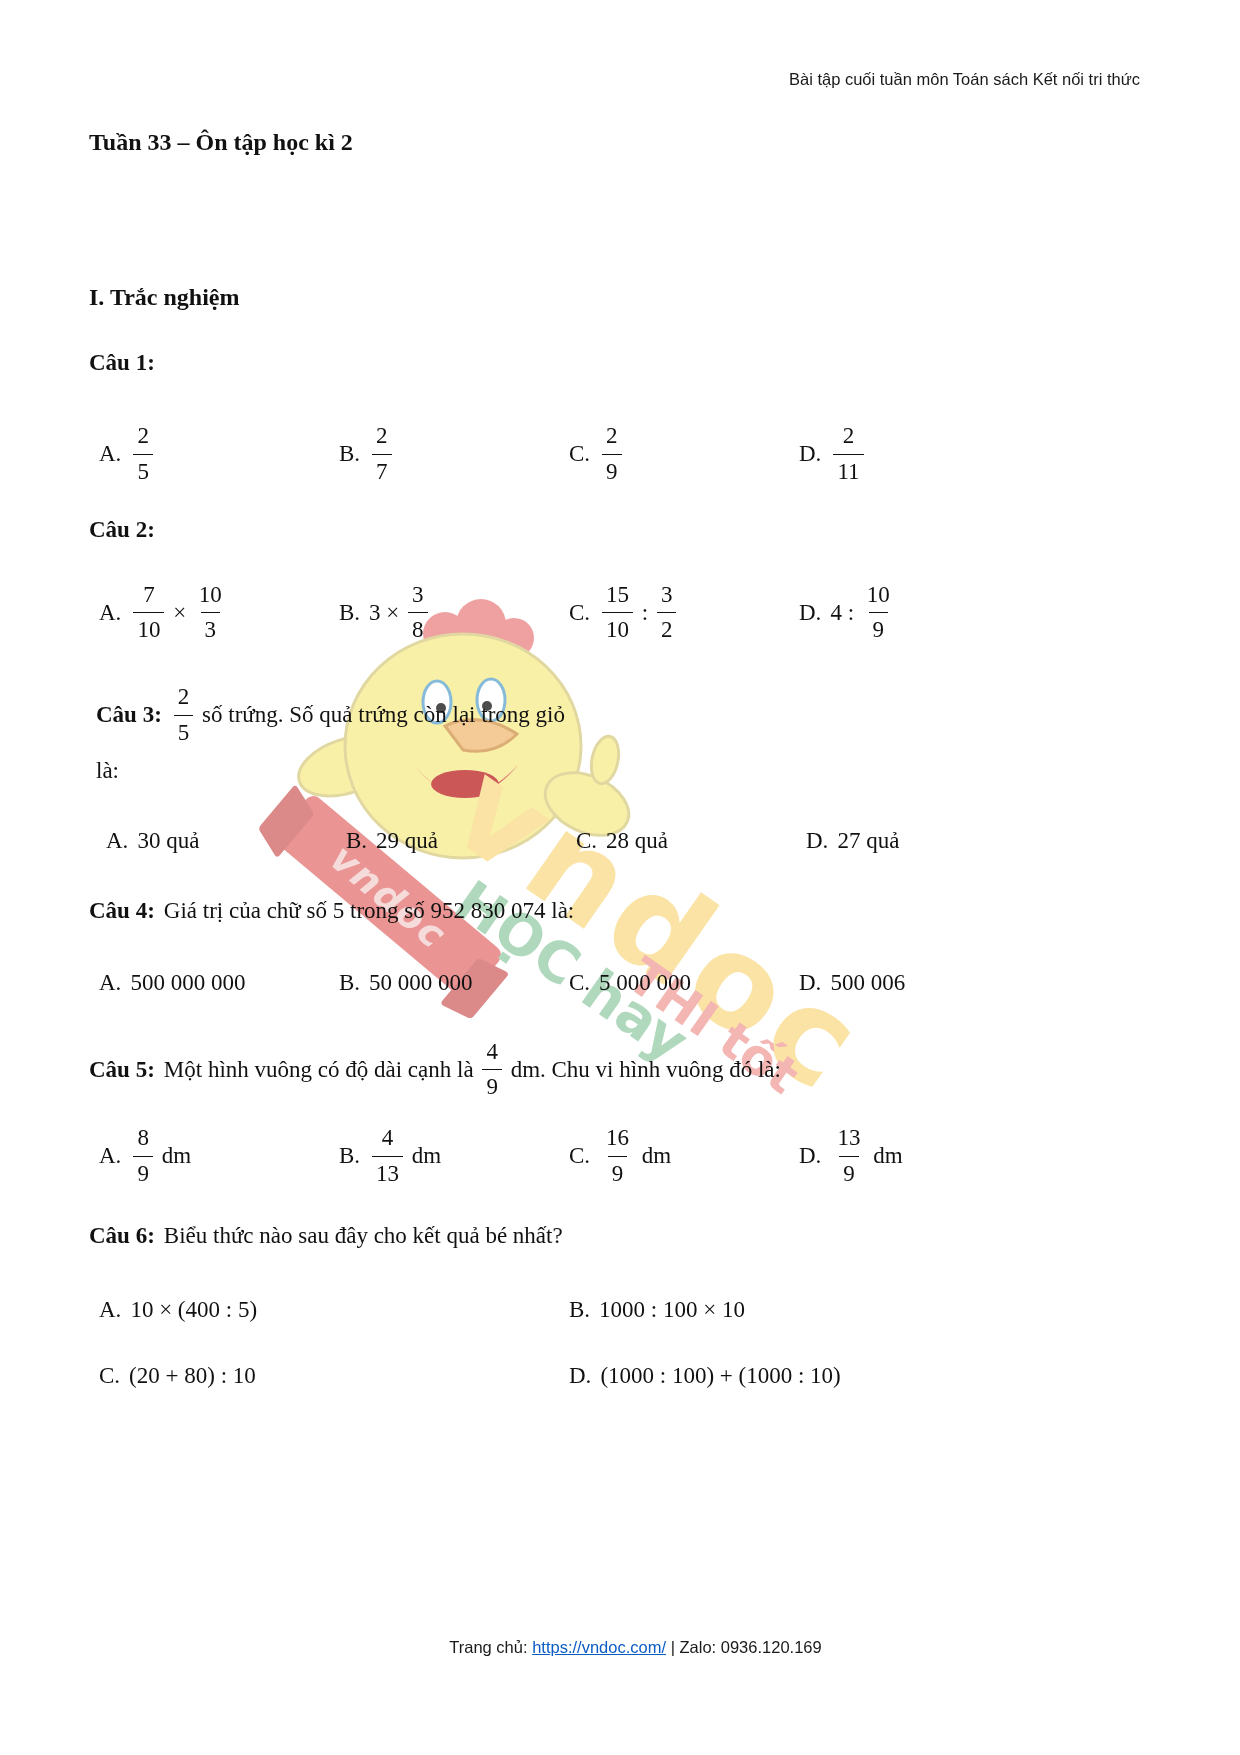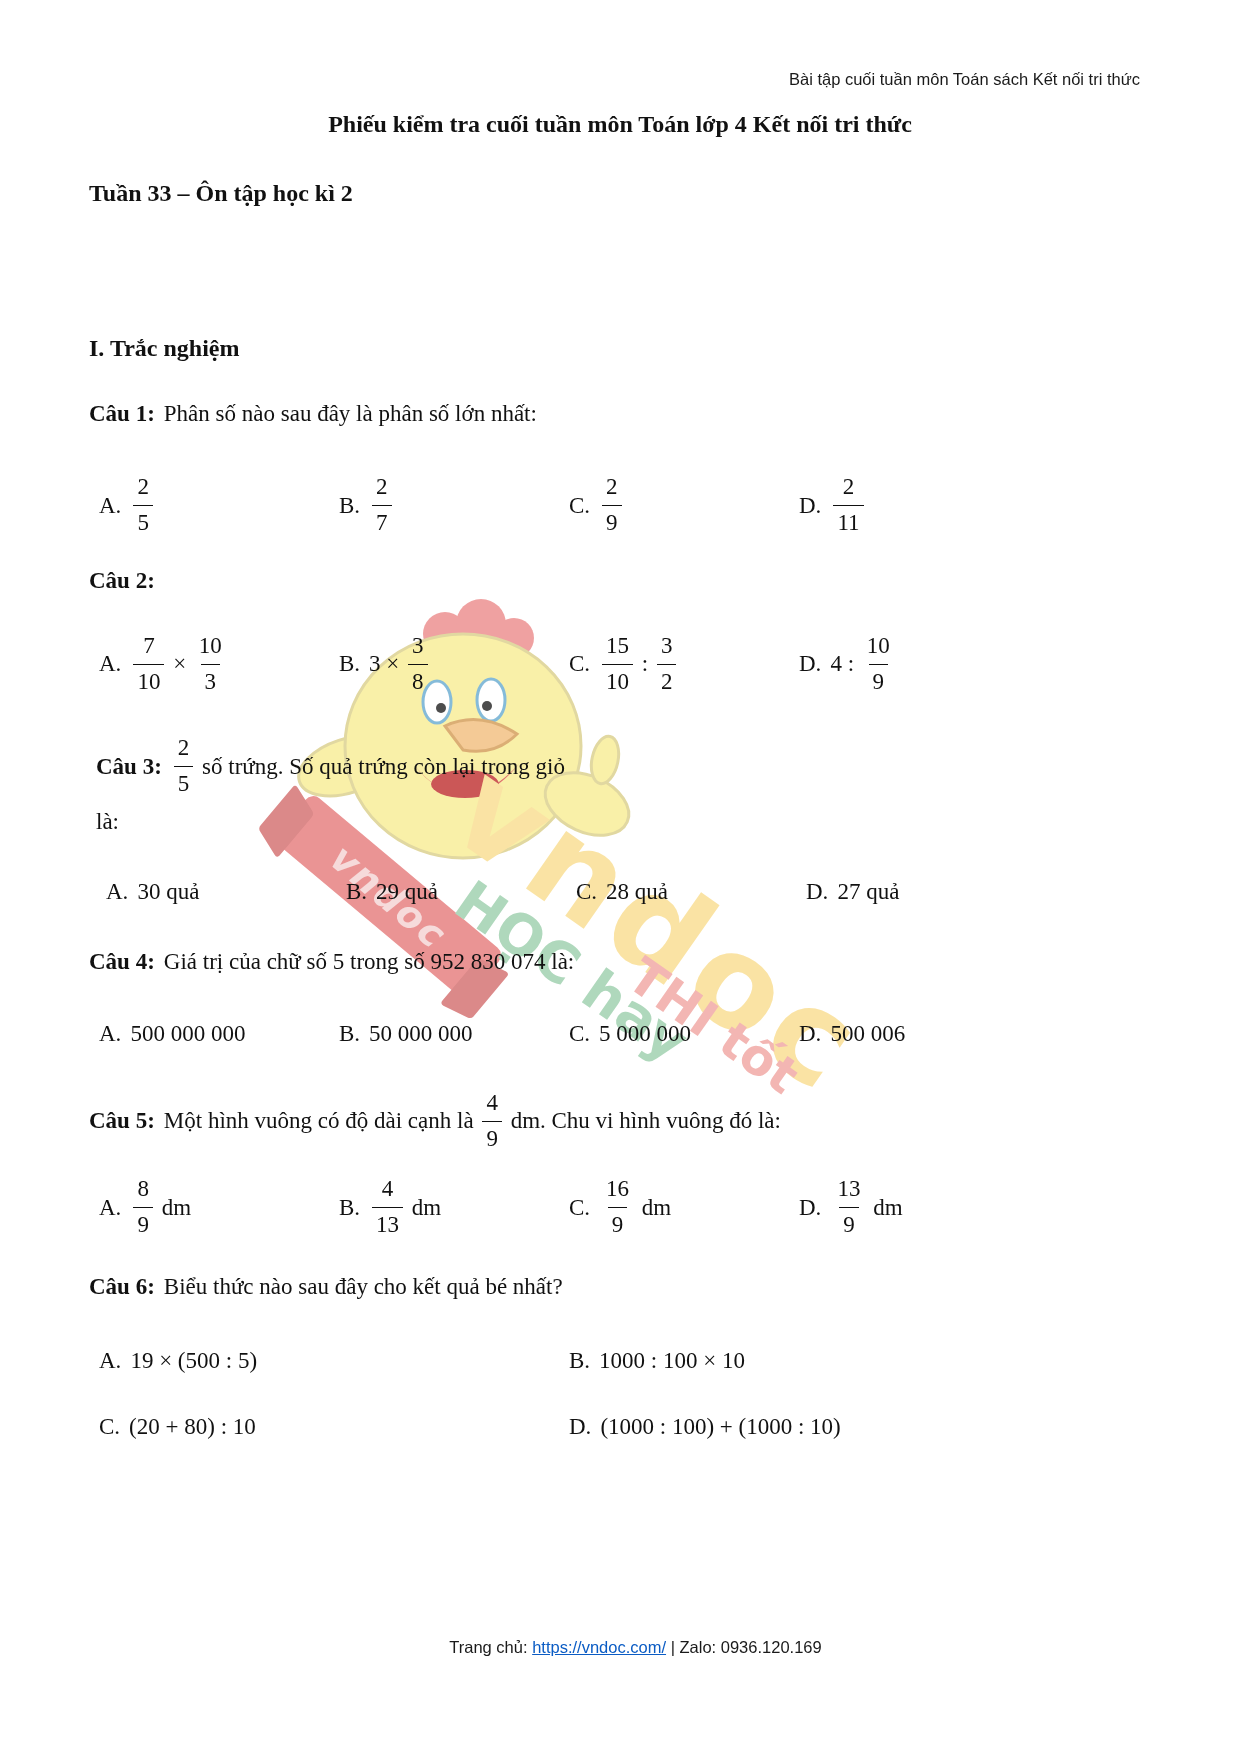--- a/index.html
+++ b/index.html
@@ -128,26 +128,25 @@
     <div class="wm-banner">
       <span class="wm-banner-text">vndoc</span>
     </div>
     <div class="wm-big">vndoc</div>
     <div class="wm-slogan1">HỌC hay</div>
     <div class="wm-slogan2">THI tốt</div>
   </div>
 
   <div class="content">
     <div class="header-note">Bài tập cuối tuần môn Toán sách Kết nối tri thức</div>
-    <div class="doc-title">Phiếu kiểm tra cuối tuần môn Toán lớp 4 Kết nối tri thức</div>
     <div class="doc-subtitle">Tuần 33 – Ôn tập học kì 2</div>
     <div class="section-heading">I. Trắc nghiệm</div>
     <div>
         <div class="question q1">
-          <div class="q-line"><span class="q-label">Câu 1:</span><span class="ttext">Phân số nào sau đây là phân số lớn nhất:</span></div>
+          <div class="q-line"><span class="q-label">Câu 1:</span></div>
           <div class="q-options grid4">
             <div class="option"><span class="opt-label">A.</span><span class="opt-content"><span class="frac"><span class="fnum">2</span><span class="fden">5</span></span></span></div>
             <div class="option"><span class="opt-label">B.</span><span class="opt-content"><span class="frac"><span class="fnum">2</span><span class="fden">7</span></span></span></div>
             <div class="option"><span class="opt-label">C.</span><span class="opt-content"><span class="frac"><span class="fnum">2</span><span class="fden">9</span></span></span></div>
             <div class="option"><span class="opt-label">D.</span><span class="opt-content"><span class="frac"><span class="fnum">2</span><span class="fden">11</span></span></span></div>
           </div>
         </div>
         <div class="question q2">
           <div class="q-line"><span class="q-label">Câu 2:</span></div>
           <div class="q-options grid4">
@@ -181,21 +180,21 @@
           <div class="q-options grid4">
             <div class="option"><span class="opt-label">A.</span><span class="opt-content"><span class="frac"><span class="fnum">8</span><span class="fden">9</span></span><span class="ttext"> dm</span></span></div>
             <div class="option"><span class="opt-label">B.</span><span class="opt-content"><span class="frac"><span class="fnum">4</span><span class="fden">13</span></span><span class="ttext"> dm</span></span></div>
             <div class="option"><span class="opt-label">C.</span><span class="opt-content"><span class="frac"><span class="fnum">16</span><span class="fden">9</span></span><span class="ttext"> dm</span></span></div>
             <div class="option"><span class="opt-label">D.</span><span class="opt-content"><span class="frac"><span class="fnum">13</span><span class="fden">9</span></span><span class="ttext"> dm</span></span></div>
           </div>
         </div>
         <div class="question q6">
           <div class="q-line"><span class="q-label">Câu 6:</span><span class="ttext">Biểu thức nào sau đây cho kết quả bé nhất?</span></div>
           <div class="q-options grid2">
-            <div class="option"><span class="opt-label">A.</span><span class="opt-content"><span class="ttext">19 × (500 : 5)</span></span></div>
+            <div class="option"><span class="opt-label">A.</span><span class="opt-content"><span class="ttext">10 × (400 : 5)</span></span></div>
             <div class="option"><span class="opt-label">B.</span><span class="opt-content"><span class="ttext">1000 : 100 × 10</span></span></div>
             <div class="option"><span class="opt-label">C.</span><span class="opt-content"><span class="ttext">(20 + 80) : 10</span></span></div>
             <div class="option"><span class="opt-label">D.</span><span class="opt-content"><span class="ttext">(1000 : 100) + (1000 : 10)</span></span></div>
           </div>
         </div>
       </div>
   </div>
 
   <div class="footer"><span>Trang chủ: </span><a href="#">https://vndoc.com/</a><span> | Zalo: 0936.120.169</span></div>
 </div>

